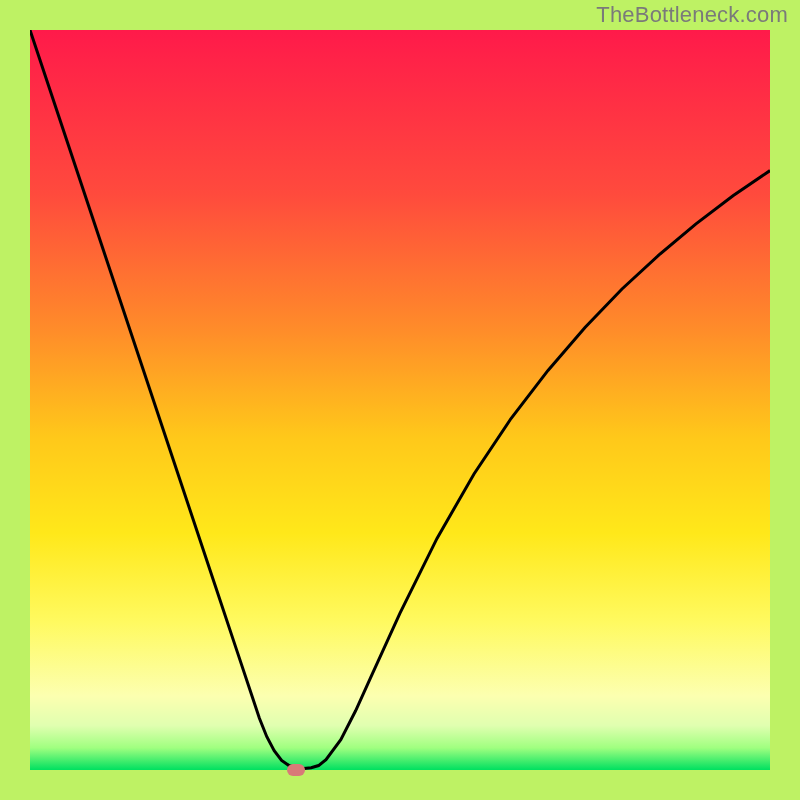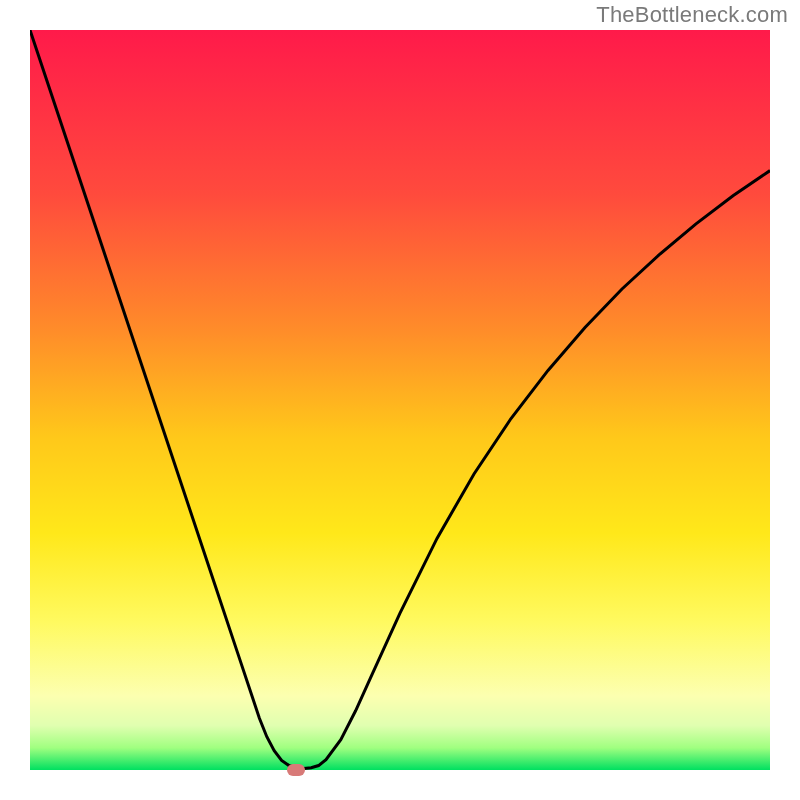--- a/index.html
+++ b/index.html
@@ -10,21 +10,21 @@
     background: #000;
     overflow: hidden;
     font-family: Arial, Helvetica, sans-serif;
   }
   .canvas {
     position: absolute;
     left: 0;
     top: 0;
     width: 800px;
     height: 800px;
-    background: #ffffff;
+    background: #bef264;
   }
   .plot {
     position: absolute;
     left: 30px;
     top: 30px;
     width: 740px;
     height: 740px;
     background: linear-gradient(
       to bottom,
       #ff1a4a 0%,

